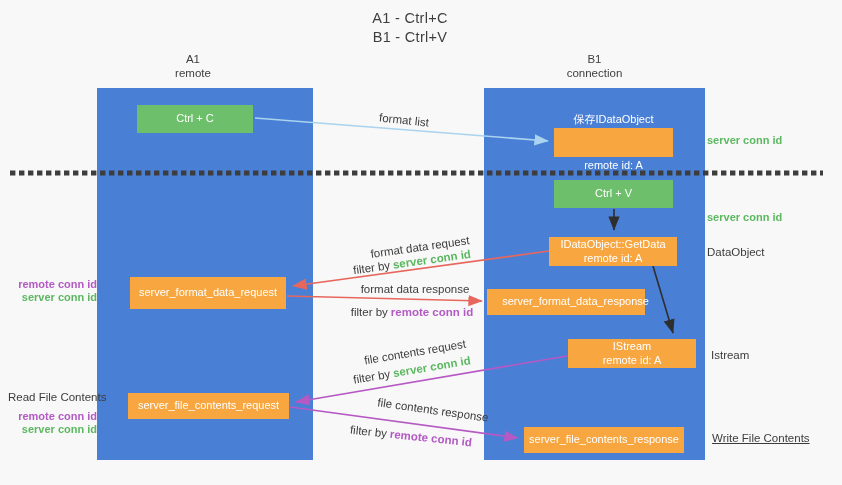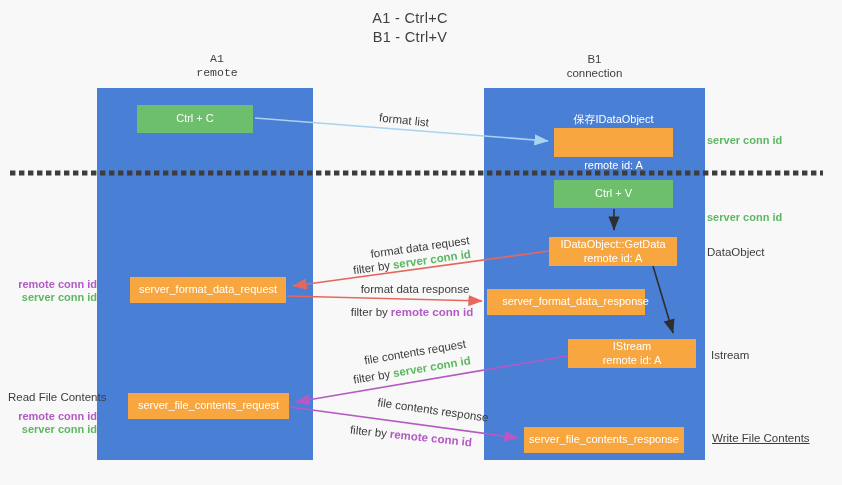--- a/index.html
+++ b/index.html
@@ -18,21 +18,21 @@
     position:absolute; left:300px; top:9px; width:220px;
     text-align:center; color:#3f3f3f;
     font-size:14.5px; line-height:19px; letter-spacing:.3px;
     z-index:15;
   }
   .lane-header{
     position:absolute; top:52px; text-align:center;
     color:#3f3f3f; font-size:11.5px; line-height:14px;
     z-index:15;
   }
-  .lane-header.left{ left:109px; width:216px;font-family:Liberation Mono, monospace; }
+  .lane-header.left{ left:85px; width:216px; }
   .lane-header.right{ left:484px; width:221px; }
   .lane{
     position:absolute; top:88px; height:372px;
     background:#4a7fd6; z-index:1;
   }
   .lane.left{ left:97px; width:216px; }
   .lane.right{ left:484px; width:221px; }
   svg.wires{ position:absolute; left:0; top:0; z-index:5; }
   .node{
     position:absolute; z-index:10;
@@ -129,21 +129,21 @@
 
   <div class="node node--green" style="left:554px; top:180px; width:119px; height:28px;align-items:center;">
     <span>Ctrl + V</span>
   </div>
 
   <div class="node node--orange" style="left:549px; top:237px; width:128px; height:29px;">
     <span>IDataObject::GetData</span>
     <span>remote id: A</span>
   </div>
 
-  <div class="node node--orange" style="left:130px; top:277px; width:156px; height:26px;">
+  <div class="node node--orange" style="left:130px; top:277px; width:156px; height:32px;">
     <span>server_format_data_request</span>
   </div>
 
   <div class="node node--orange" style="left:487px; top:289px; width:158px; height:26px;padding-left:19px;">
     <span>server_format_data_response</span>
   </div>
 
   <div class="node node--orange" style="left:568px; top:339px; width:128px; height:29px;">
     <span>IStream</span>
     <span>remote id: A</span>

